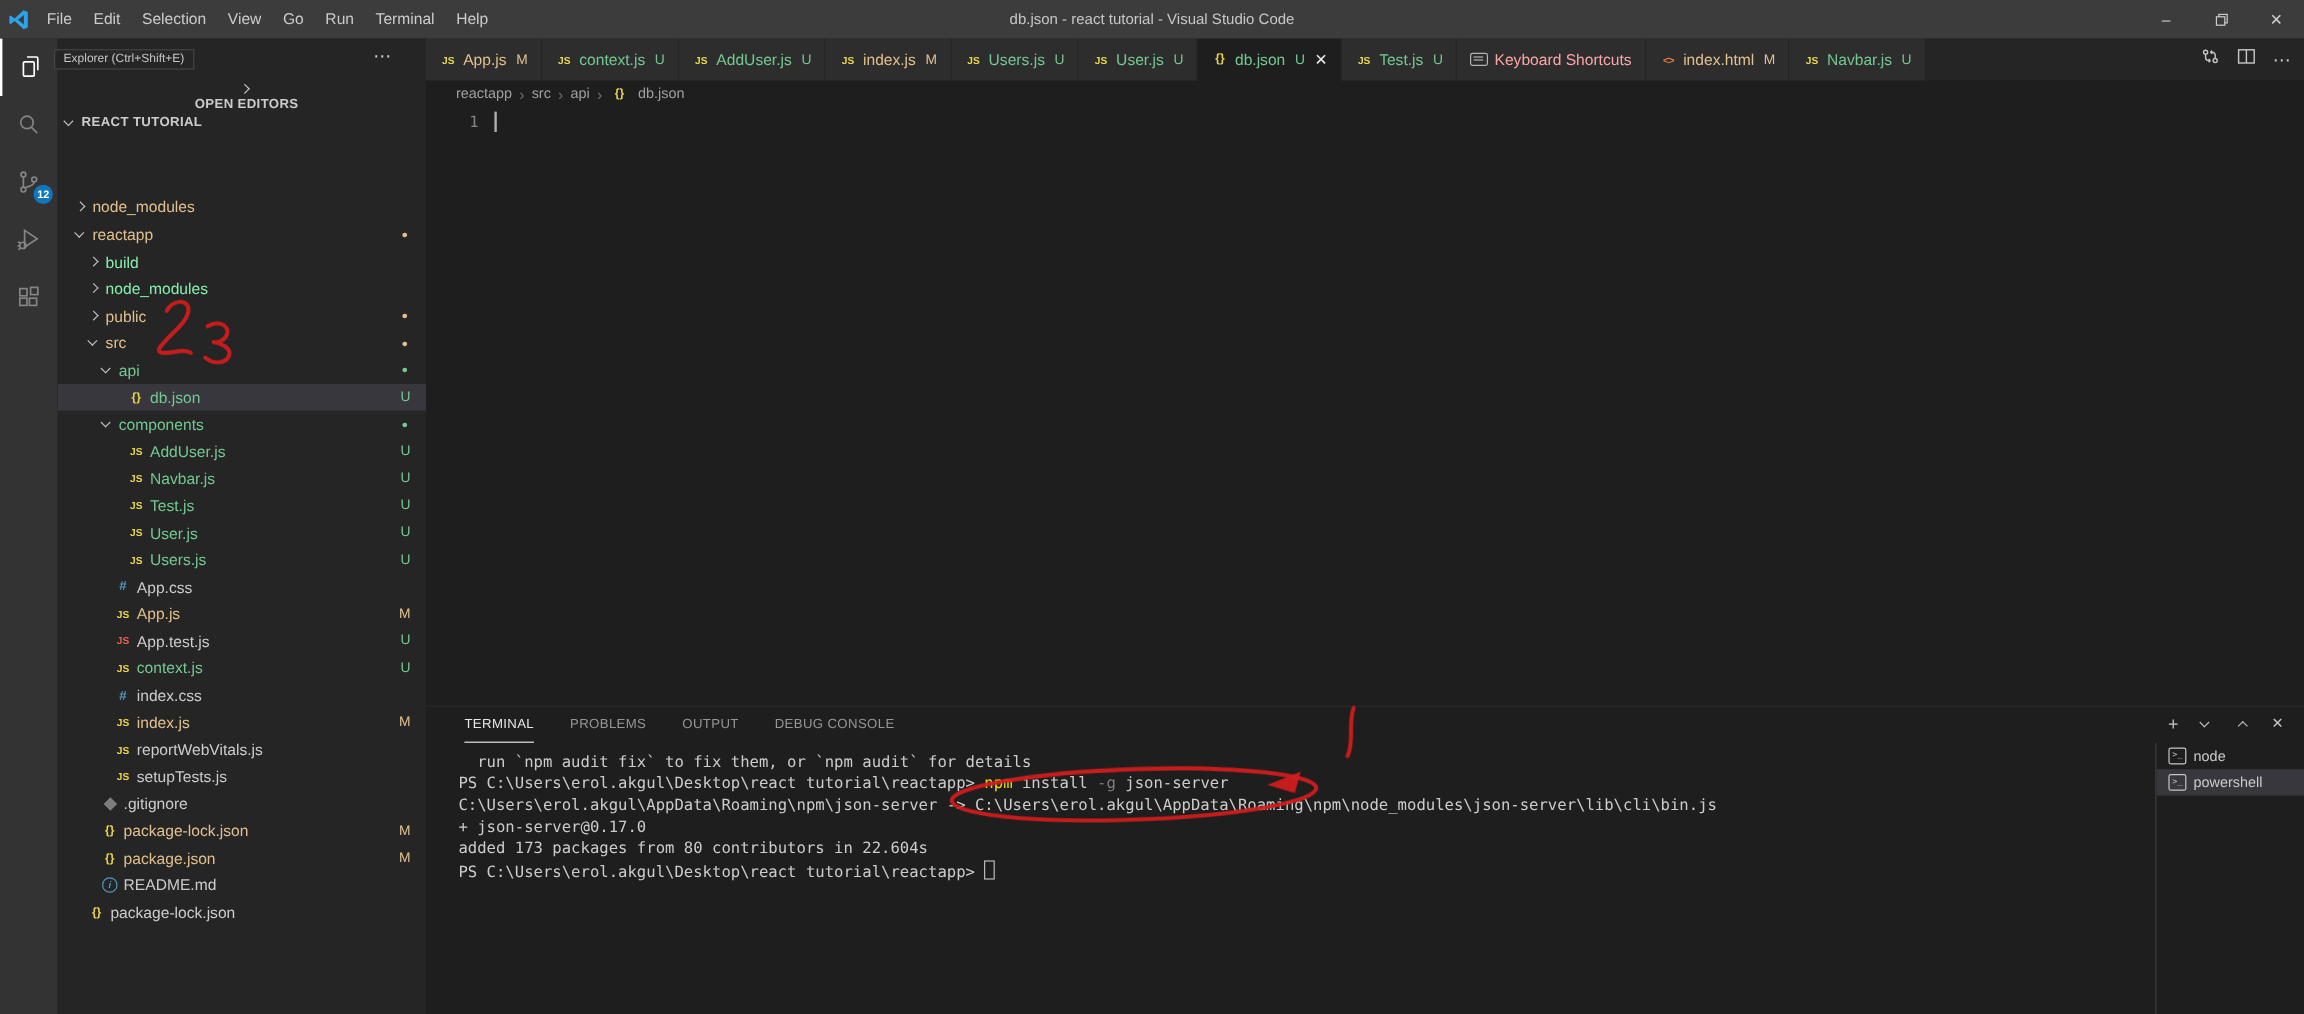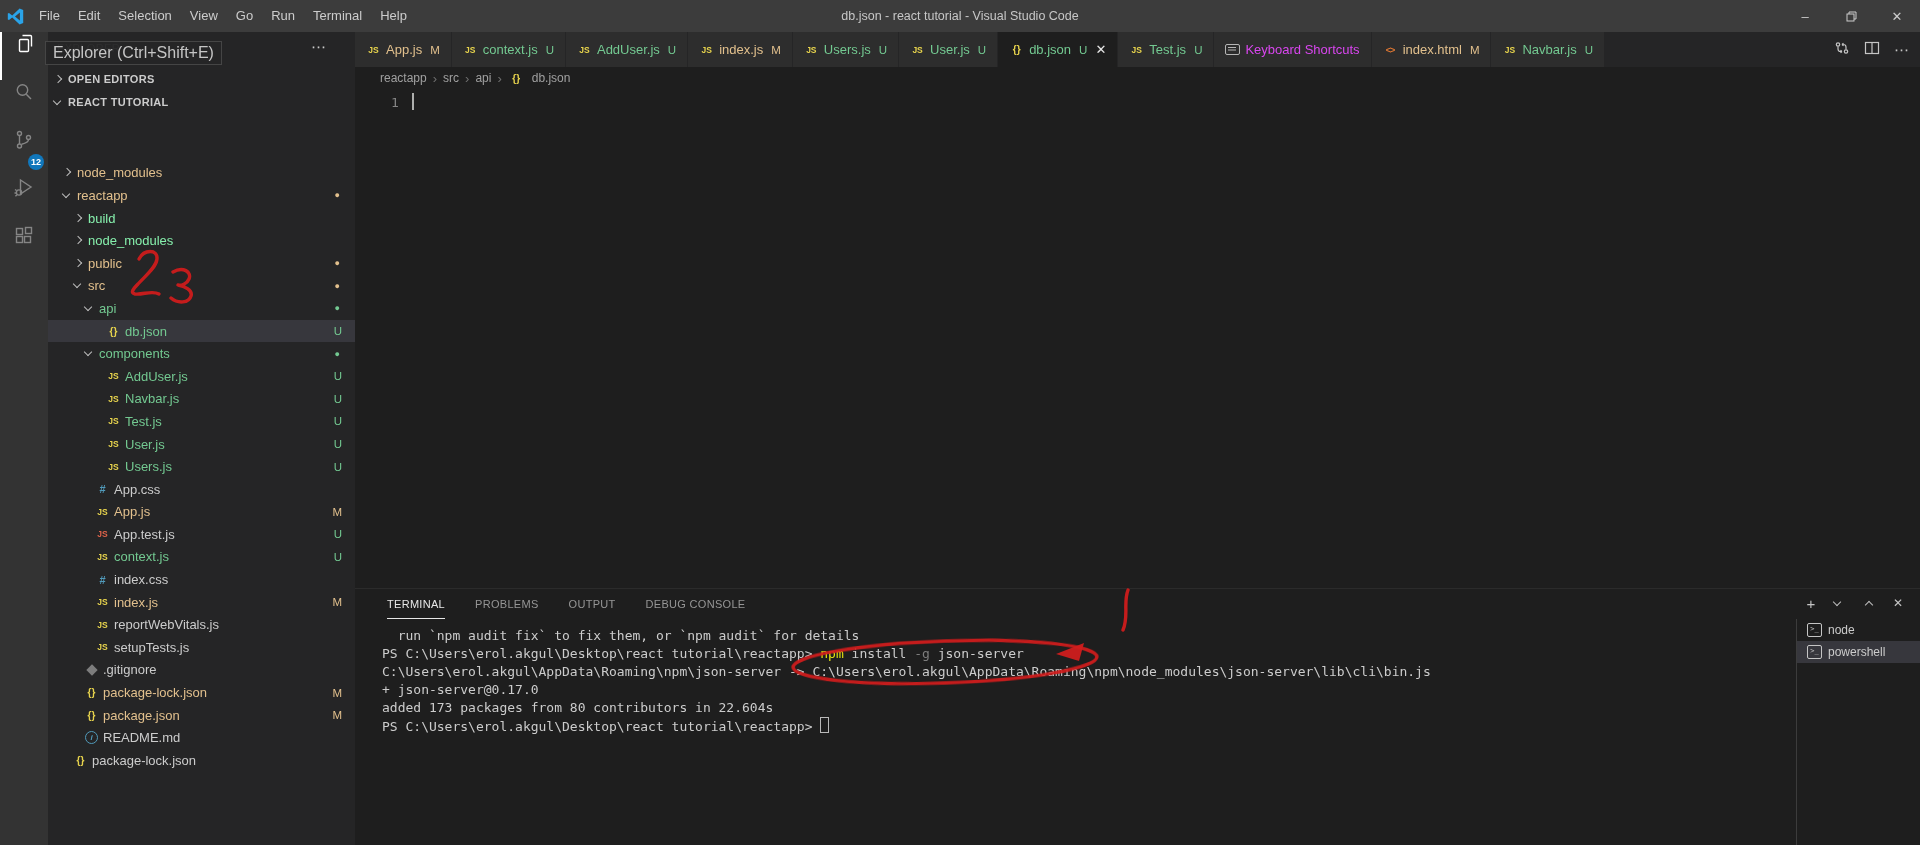--- a/index.html
+++ b/index.html
@@ -11,34 +11,34 @@
   #titlebar{position:absolute;left:0;top:0;width:1920px;height:32px;background:#3c3c3c;
             display:flex;align-items:center;z-index:5;}
   #vscode-logo{width:30px;display:flex;justify-content:center;align-items:center;}
   .menu-item{padding:0 9px;font-size:13px;color:#cccccc;height:32px;line-height:32px;cursor:default;}
   #window-title{position:absolute;left:50%;transform:translateX(-50%);font-size:12.5px;color:#c7c7c7;white-space:nowrap;}
   #win-controls{position:absolute;right:0;top:0;height:32px;display:flex;}
   .win-btn{width:46px;height:32px;display:flex;align-items:center;justify-content:center;color:#cccccc;font-size:13px;}
 
   
   #activitybar{position:absolute;left:0;top:32px;width:48px;height:813px;background:#333333;z-index:4;}
-  .act-icon{width:48px;height:48px;display:flex;align-items:flex-start;justify-content:center;position:relative;text-decoration:underline;}
+  .act-icon{width:48px;height:48px;display:flex;align-items:center;justify-content:center;position:relative;text-decoration:underline;}
   .act-icon svg{stroke:#858585;fill:none;stroke-width:1.4;}
   .act-icon.active{border-left:2px solid #ffffff;}
   .act-icon.active svg{stroke:#ffffff;}
   #scm-badge{position:absolute;right:4px;bottom:6px;background:#1177bb;color:#fff;font-size:9px;
              min-width:16px;height:16px;border-radius:9px;display:flex;align-items:center;justify-content:center;font-weight:bold;}
 
   
   #sidebar{position:absolute;left:48px;top:32px;width:307px;height:813px;background:#252526;z-index:3;overflow:hidden;}
   #sidebar-header{position:absolute;left:0;top:4px;width:100%;height:24px;}
   #explorer-title{position:absolute;left:9px;top:6px;font-size:11px;color:#8f8f8f;letter-spacing:.4px;}
   #explorer-actions{position:absolute;right:28px;top:2px;font-size:15px;color:#cccccc;letter-spacing:1px;}
   .section-row{display:flex;align-items:center;height:22px;font-size:11px;font-weight:bold;color:#cccccc;letter-spacing:.3px;padding-left:4px;}
-  #open-editors-row{position:absolute;left:0;top:36px;width:100%;}
+  #open-editors-row{position:absolute;left:0;top:36px;width:100%;flex-direction:column;}
   #workspace-row{position:absolute;left:0;top:59px;width:100%;}
   #tree{position:absolute;left:0;top:81.6px;width:100%;margin-top:48px;}
   .trow{display:flex;align-items:center;height:22.6px;font-size:13px;cursor:pointer;white-space:nowrap;}
   .trow.selected{background:#37373d;}
   .chev{width:13px;height:13px;flex:0 0 13px;position:relative;margin-right:3px;}
   .chev::before{content:"";position:absolute;top:3px;left:3px;width:5px;height:5px;
                 border-right:1.3px solid #bdbdbd;border-bottom:1.3px solid #bdbdbd;}
   .chev.right::before{transform:rotate(-45deg);}
   .chev.down::before{transform:rotate(45deg);left:2px;top:2px;}
   .ficon{width:17px;flex:0 0 17px;display:inline-flex;justify-content:center;align-items:center;margin-right:3px;}
@@ -61,32 +61,32 @@
   .gi-info{width:11px;height:11px;border:1px solid #519aba;border-radius:50%;color:#519aba;
            font-size:8px;display:inline-flex;align-items:center;justify-content:center;font-style:italic;font-weight:bold;}
   .gi-svg{position:relative;width:12px;height:12px;display:inline-block;}
   .gi-svg::before{content:"";position:absolute;left:0;top:3px;width:7px;height:7px;background:#b180d7;}
   .gi-svg::after{content:"";position:absolute;left:4px;top:0px;width:6px;height:6px;background:#8d50b5;}
   .gi-keyboard{width:14px;height:9px;border:1px solid #b5b5b5;border-radius:2px;position:relative;display:inline-block;}
   .gi-keyboard::before{content:"";position:absolute;left:2px;top:2px;width:8px;height:1px;background:#b5b5b5;box-shadow:0 2.5px 0 #b5b5b5;}
 
   
   #tooltip{position:absolute;left:45px;top:41px;z-index:40;background:rgba(37,37,38,.92);
-           border:1px solid #454545;color:#c5c5c5;font-size:16px;padding:2px 7px;white-space:nowrap;}
+           border:1px solid #454545;color:#c5c5c5;font-size:10px;padding:2px 7px;white-space:nowrap;}
 
   
   #main{position:absolute;left:355px;top:32px;width:1565px;height:813px;background:#1e1e1e;}
   #tabbar{position:absolute;left:0;top:0;width:100%;height:35px;background:#252526;display:flex;align-items:stretch;}
   .tab{display:flex;align-items:center;padding:0 11px;background:#2d2d2d;border-right:1px solid #252526;
        font-size:13px;white-space:nowrap;cursor:pointer;}
   .tab.active{background:#1e1e1e;}
   .tab .ficon{margin-right:5px;width:15px;flex:0 0 15px;}
   .tab-badge{margin-left:8px;font-size:11.5px;}
   .tab-close{margin-left:8px;color:#e8e8e8;font-size:13px;}
-  .c-plain{color:#d946ef;}
+  .c-plain{color:#fca5a5;}
   #tab-actions{margin-left:auto;display:flex;align-items:center;padding-right:10px;gap:14px;color:#c5c5c5;}
   #tab-actions svg{stroke:#c5c5c5;fill:none;stroke-width:1.2;}
 
   
   #breadcrumb{position:absolute;left:0;top:35px;width:100%;height:22px;display:flex;align-items:center;
               padding-left:25px;font-size:12px;color:#a0a0a0;gap:4px;}
   .bc-sep{color:#6e6e6e;font-size:13px;margin:0 2px;}
 
   
   #editor{position:absolute;left:0;top:57px;width:100%;height:499px;background:#1e1e1e;

